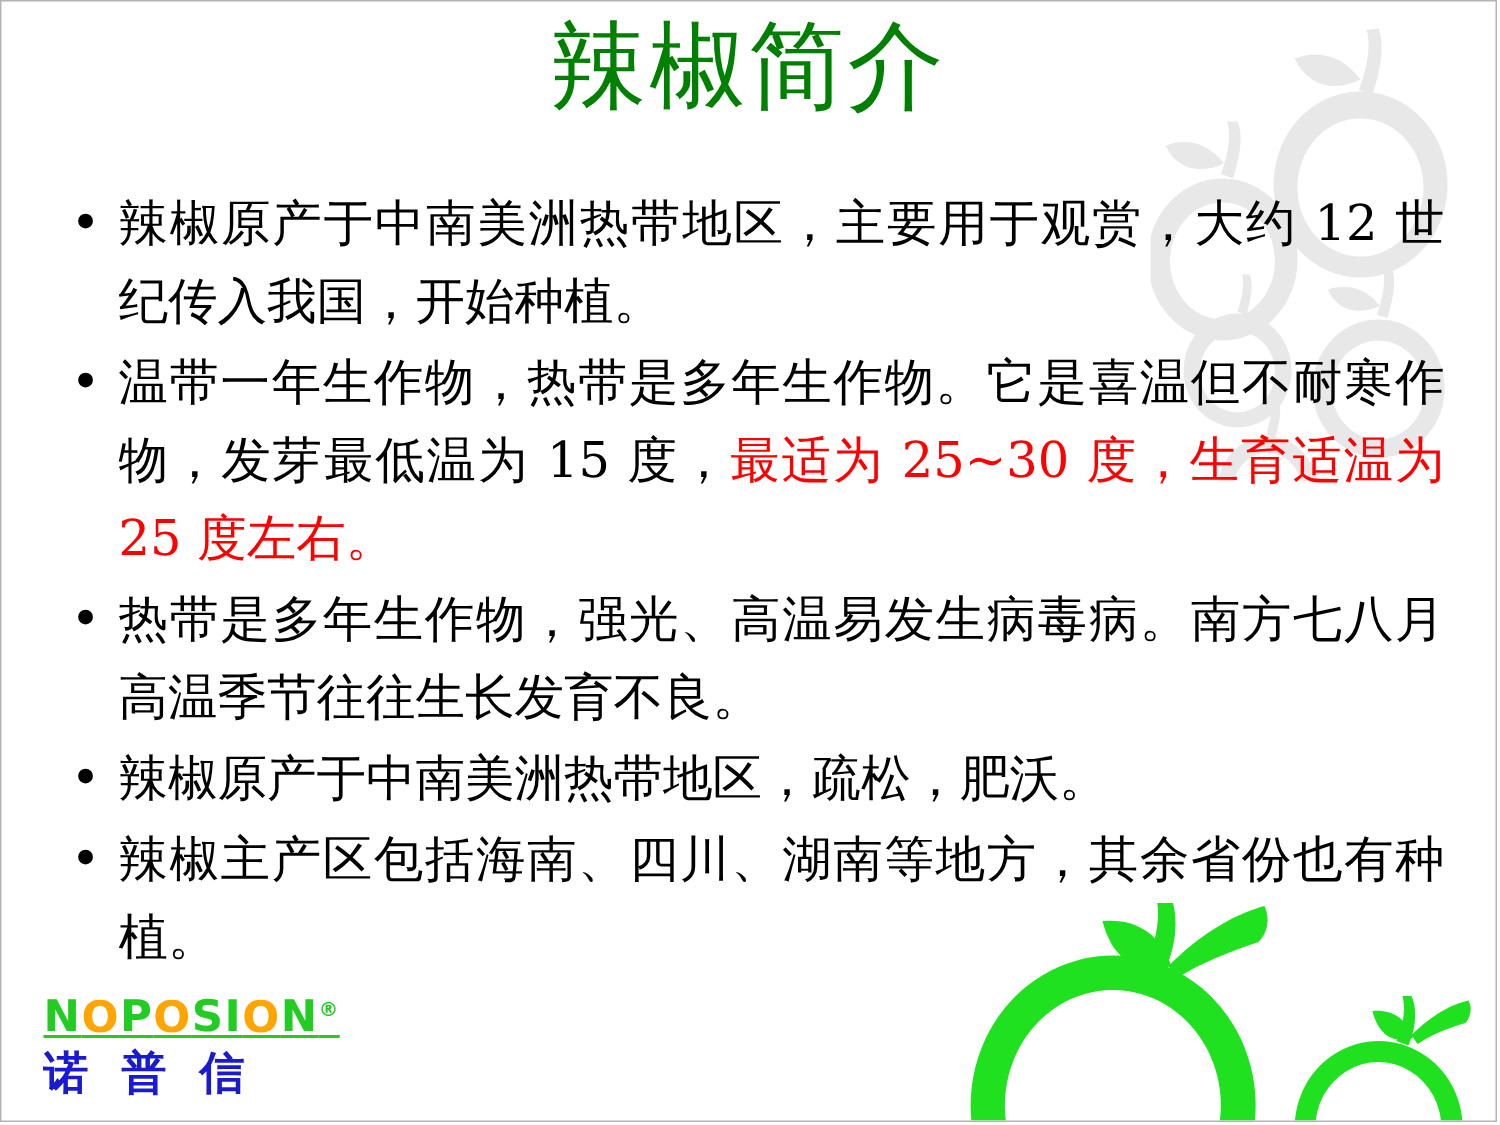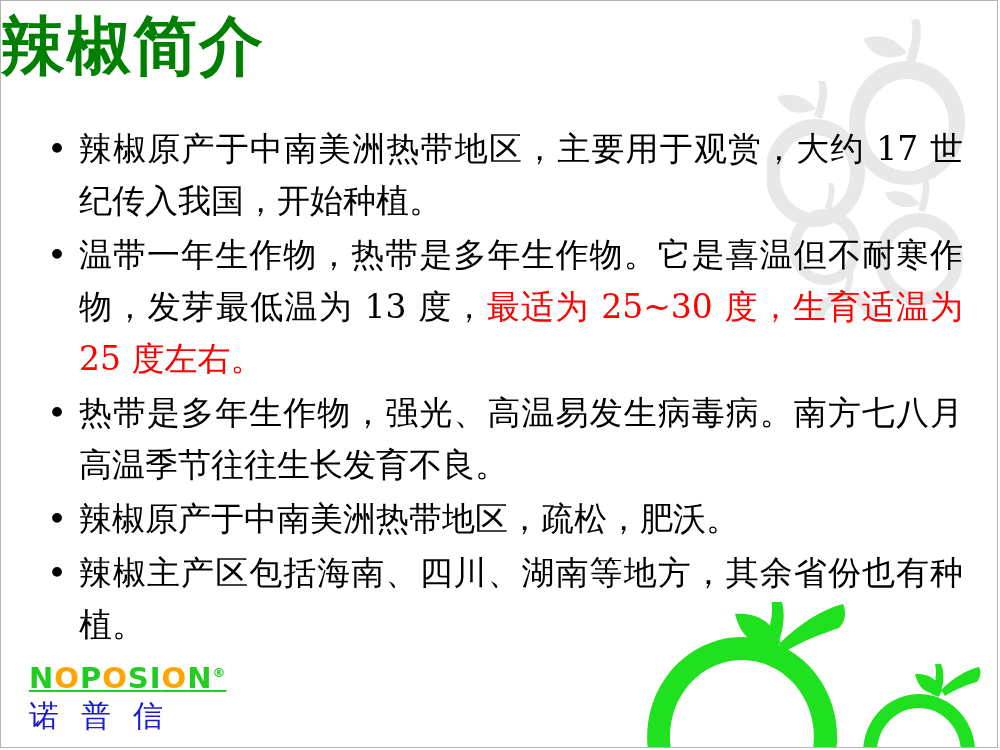--- a/index.html
+++ b/index.html
@@ -47,27 +47,27 @@
     z-index: 0;
   }
   .fruit-layer svg { display: block; width: 100%; height: 100%; }
 
   
   .title {
     position: absolute;
     top: 8px;
     left: 0;
     width: 100%;
+    text-align: center;
     font-size: 64px;
     line-height: 1.15;
     color: #008000;
     font-family: "DejaVu Serif", "Liberation Serif", serif;
     letter-spacing: 2px;
     z-index: 2;
-    font-weight: bold;
   }
 
   
   .body {
     position: absolute;
     top: 122px;
     left: 38px;
     width: 924px;
     z-index: 2;
   }
@@ -118,21 +118,21 @@
   }
   .logo-word .o-fruit { color: #ffa500; position: relative; }
   .logo-reg {
     font-size: 13px;
     vertical-align: super;
     color: #22cc22;
     font-weight: bold;
   }
   .logo-cn {
     font-family: "DejaVu Sans", "Liberation Sans", sans-serif;
-    font-weight: normal;
+    font-weight: bold;
     font-size: 30px;
     color: #1a1ad0;
     letter-spacing: 22px;
     line-height: 38px;
     margin-top: 2px;
   }
 </style>
 </head>
 <body>
 
@@ -162,26 +162,26 @@
       </g>
     </svg>
   </div>
 
   <div class="title">辣椒简介</div>
 
   <div class="body">
 
     <div class="bullet">
       <div class="bullet-mark">•</div>
-      <div class="bullet-text"><span>辣椒原产于中南美洲热带地区，主要用于观赏，大约 17 世纪传入我国，开始种植。</span></div>
-    </div>
-
-    <div class="bullet">
-      <div class="bullet-mark">•</div>
-      <div class="bullet-text"><span>温带一年生作物，热带是多年生作物。它是喜温但不耐寒作物，发芽最低温为 13 度，</span><span class="em-red">最适为 25~30 度，生育适温为 25 度左右。</span></div>
+      <div class="bullet-text"><span>辣椒原产于中南美洲热带地区，主要用于观赏，大约 12 世纪传入我国，开始种植。</span></div>
+    </div>
+
+    <div class="bullet">
+      <div class="bullet-mark">•</div>
+      <div class="bullet-text"><span>温带一年生作物，热带是多年生作物。它是喜温但不耐寒作物，发芽最低温为 15 度，</span><span class="em-red">最适为 25~30 度，生育适温为 25 度左右。</span></div>
     </div>
 
     <div class="bullet">
       <div class="bullet-mark">•</div>
       <div class="bullet-text"><span>热带是多年生作物，强光、高温易发生病毒病。南方七八月高温季节往往生长发育不良。</span></div>
     </div>
 
     <div class="bullet">
       <div class="bullet-mark">•</div>
       <div class="bullet-text"><span>辣椒原产于中南美洲热带地区，疏松，肥沃。</span></div>

